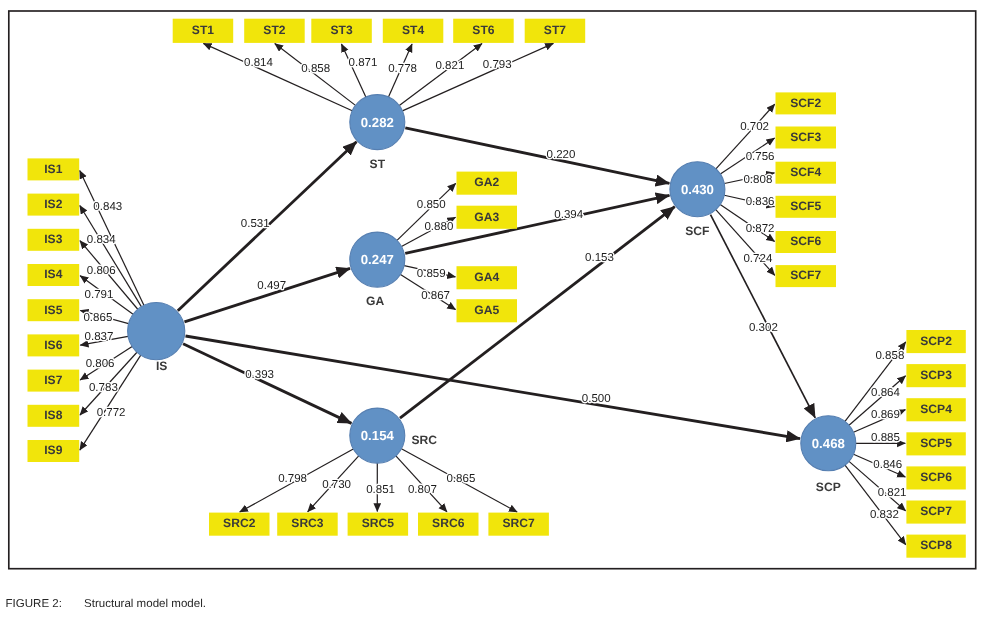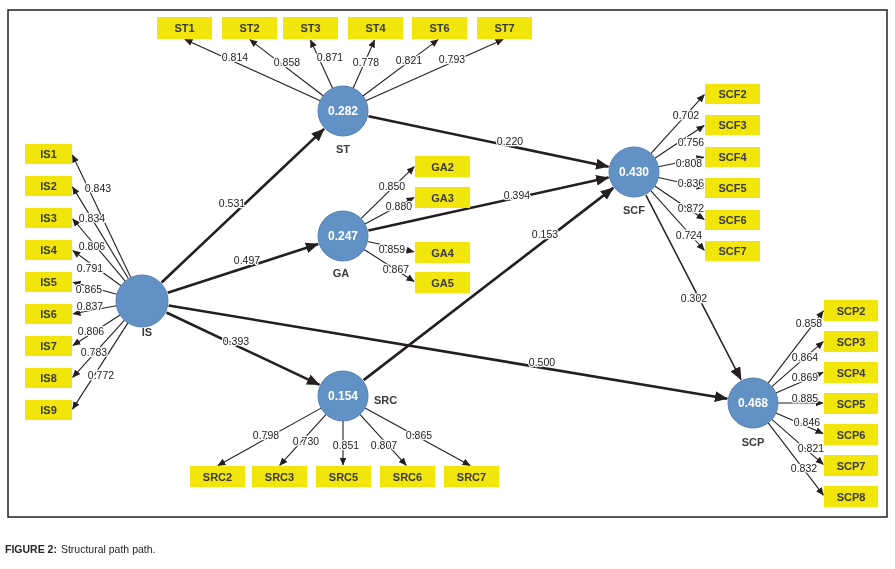--- a/index.html
+++ b/index.html
@@ -2,21 +2,21 @@
 <html><head>
 <meta charset="utf-8">
 <style>
   html,body{margin:0;padding:0;background:#ffffff}
   .stage{position:relative;width:895px;height:569px;background:#fff;overflow:hidden;
          font-family:"Liberation Sans",sans-serif}
   .stage svg{position:absolute;left:0;top:0}
   .cap1{position:absolute;left:5px;top:525px;width:888px;font-size:10px;letter-spacing:-0.16px;
         color:#262626;white-space:nowrap}
   .cap2{position:absolute;left:5px;top:543px;font-size:10.5px;color:#262626}
-  .cap2 .bold{font-weight:bold;margin-right:4px}
+  .cap2 .bold{font-weight:normal;margin-right:20px}
   
   .t-box{font-family:"Liberation Sans",sans-serif;font-size:11px;font-weight:700;fill:#3a3a3a}
   .t-latent{font-family:"Liberation Sans",sans-serif;font-size:11px;font-weight:700;fill:#3a3a3a}
   .t-r2{font-family:"Liberation Sans",sans-serif;font-size:12px;font-weight:700;fill:#ffffff}
   .t-load,.t-path{font-family:"Liberation Sans",sans-serif;font-size:10.5px;fill:#1c1c1c;
         paint-order:stroke;stroke:#ffffff;stroke-width:2.5px;stroke-linejoin:round}
   .m-line{stroke:#231f20;stroke-width:1.1;fill:none}
   .s-line{stroke:#231f20;fill:none}
 </style>
 </head>
@@ -219,15 +219,15 @@
         <text x="341" y="277" class="t-latent" text-anchor="middle">GA</text>
         <text x="343" y="396" class="t-r2" text-anchor="middle" dominant-baseline="central">0.154</text>
         <text x="374" y="404" class="t-latent" text-anchor="start">SRC</text>
         <text x="634" y="172" class="t-r2" text-anchor="middle" dominant-baseline="central">0.430</text>
         <text x="634" y="214" class="t-latent" text-anchor="middle">SCF</text>
         <text x="753" y="403" class="t-r2" text-anchor="middle" dominant-baseline="central">0.468</text>
         <text x="753" y="446" class="t-latent" text-anchor="middle">SCP</text>
       </g>
     </svg>
   <div class="cap2">
-    <span class="bold">FIGURE 2:</span><span>Structural path path.</span>
+    <span class="bold">FIGURE 2:</span><span>Structural model model.</span>
   </div>
 </div>
 
 </body></html>

